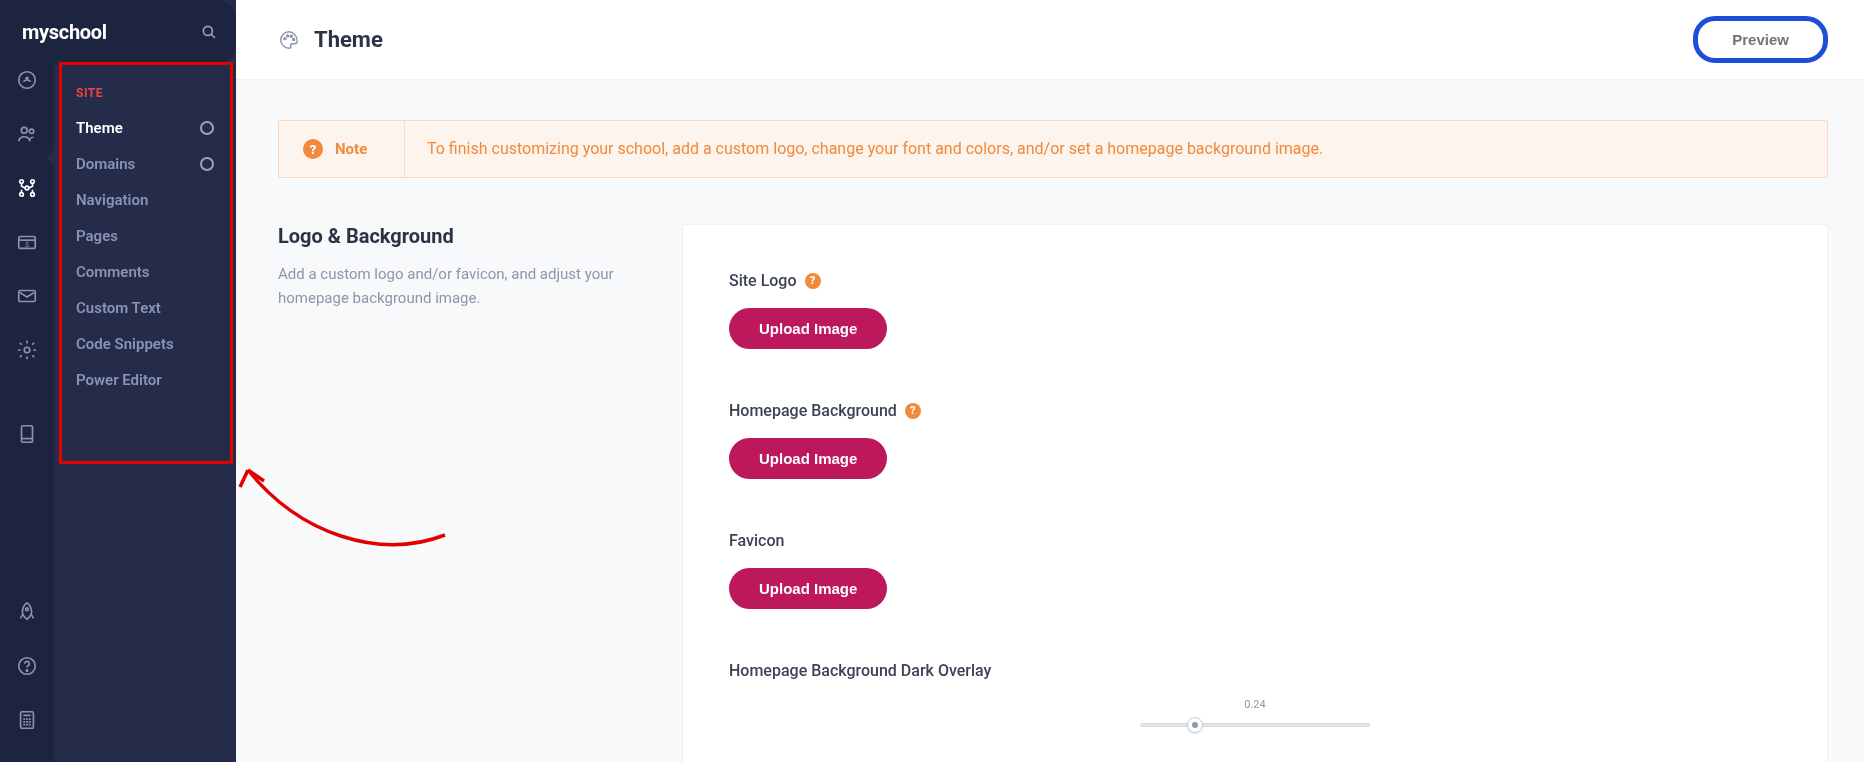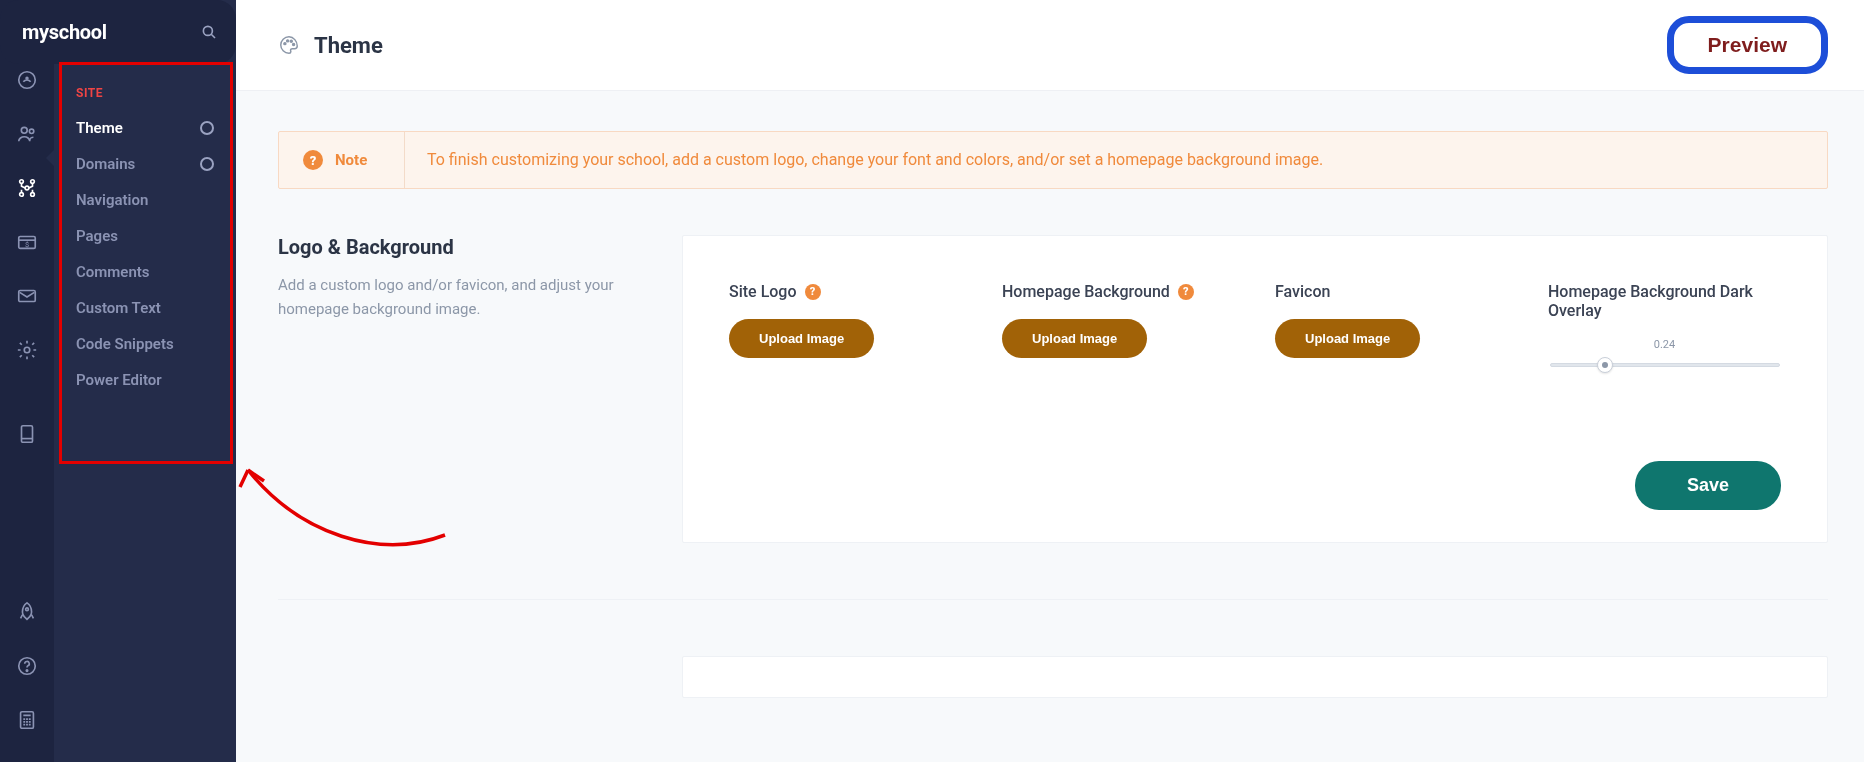--- a/index.html
+++ b/index.html
@@ -27,40 +27,40 @@
 
 .red-box { position: absolute; border: 3px solid #e30000; left: 59px; top: 62px; width: 174px; height: 402px; pointer-events: none; }
 .red-arrow { position: absolute; left: 230px; top: 445px; pointer-events: none; }
 
 
 .main { flex: 1; display: flex; flex-direction: column; background: #fff; }
 .topbar { display: flex; align-items: center; justify-content: space-between; padding: 16px 36px 16px 42px; border-bottom: 1px solid #eef0f4; }
 .topbar .title-wrap { display: flex; align-items: center; gap: 14px; }
 .topbar .title-wrap .palette-icon { color: #8c97a8; }
 .topbar h1 { font-size: 22px; font-weight: 700; color: #2b3445; }
-.preview-btn { border: 7px solid #1d4ed8; background: #fff; color: #7f1d1d; border-radius: 22px; padding: 10px 34px; font-size: 21px; font-weight: 600; cursor: pointer; }
+.preview-btn { border: 5px solid #1d4ed8; background: #fff; color: #737373; border-radius: 22px; padding: 10px 34px; font-size: 15px; font-weight: 600; cursor: pointer; }
 
 .content { flex: 1; background: #f7f9fb; padding: 40px 36px 0 42px; overflow: auto; }
 
 .note-bar { display: flex; align-items: stretch; border: 1px solid #f8d9c3; background: #fdf4ed; margin-bottom: 46px; border-radius: 2px; }
 .note-left { display: flex; align-items: center; gap: 12px; padding: 18px 24px 18px 24px; border-right: 1px solid #f3dbc9; color: #f08a3c; font-weight: 700; font-size: 15px; min-width: 126px; }
 .note-left .q-icon { width: 20px; height: 20px; border-radius: 50%; background: #f08a3c; color: #fff; display: flex; align-items: center; justify-content: center; font-size: 13px; font-weight: 800; }
 .note-body { padding: 18px 22px; color: #f08a3c; font-size: 16px; }
 
 .section-row { display: flex; gap: 24px; margin-bottom: 56px; }
 .section-side { width: 380px; flex-shrink: 0; }
 .section-side h2 { font-size: 20px; color: #2b3445; font-weight: 700; margin-bottom: 14px; }
 .section-side p { color: #8c97a8; font-size: 15px; line-height: 1.6; }
 .section-card { flex: 1; background: #fff; border: 1px solid #eef1f5; border-radius: 2px; padding: 46px 46px 32px 46px; display: flex; flex-direction: column; }
 
-.form-grid { display: grid; grid-template-columns: 1fr 1fr 1fr 1fr; column-gap: 40px; row-gap: 52px; }
+.form-grid { display: grid; grid-template-columns: 1fr; column-gap: 40px; row-gap: 52px; }
 .form-field label { display: flex; align-items: center; gap: 8px; color: #3b4354; font-size: 16px; font-weight: 500; margin-bottom: 18px; }
 .help-dot { width: 16px; height: 16px; border-radius: 50%; background: #f08a3c; color: #fff; font-size: 11px; font-weight: 800; display: inline-flex; align-items: center; justify-content: center; }
 
-.upload-btn { border: none; background: #a16207; color: #fff; border-radius: 22px; padding: 12px 30px; font-size: 13px; font-weight: 600; cursor: pointer; }
+.upload-btn { border: none; background: #be185d; color: #fff; border-radius: 22px; padding: 12px 30px; font-size: 15px; font-weight: 600; cursor: pointer; }
 
 .slider-wrap { display: flex; flex-direction: column; align-items: center; }
 .slider-value { font-size: 11px; color: #8c97a8; margin-bottom: 6px; }
 .slider { width: 230px; position: relative; height: 14px; }
 .slider-track { position: absolute; top: 6px; left: 0; right: 0; height: 4px; background: #e1e6ec; border: 1px solid #d4dae2; border-radius: 2px; }
 .slider-thumb { position: absolute; top: 0; width: 16px; height: 16px; border-radius: 50%; background: #fff; border: 1px solid #c9cfd9; box-shadow: 0 1px 2px rgba(0,0,0,0.1); }
 .slider-thumb::after { content: ''; position: absolute; top: 4px; left: 4px; width: 6px; height: 6px; border-radius: 50%; background: #8c97a8; }
 
 .save-row { display: flex; justify-content: flex-end; margin-top: 90px; }
 .save-btn { border: none; background: #0f766e; color: #fff; border-radius: 24px; padding: 14px 52px; font-size: 18px; font-weight: 600; cursor: pointer; }

